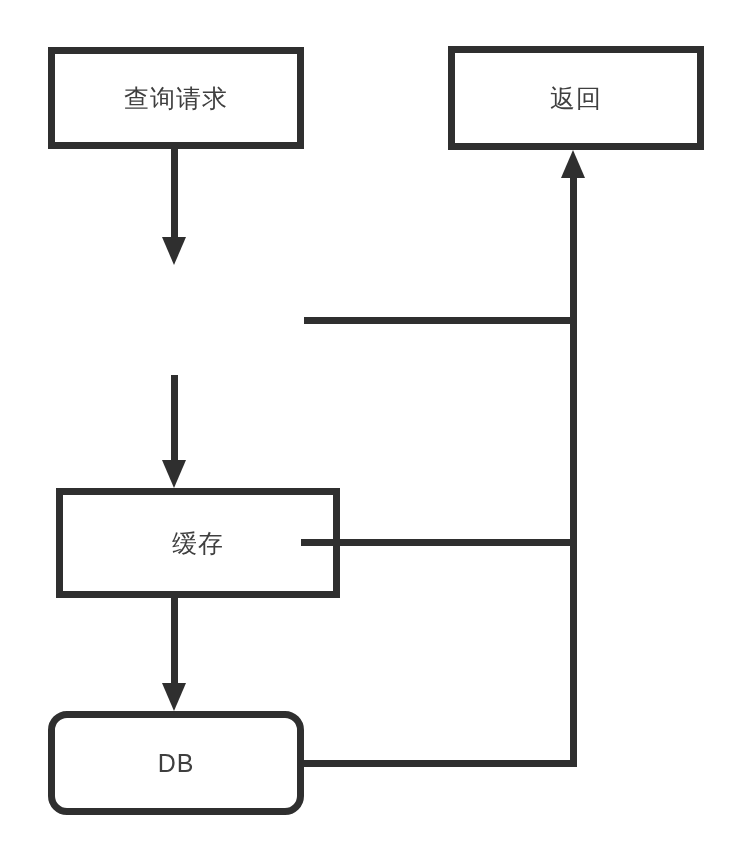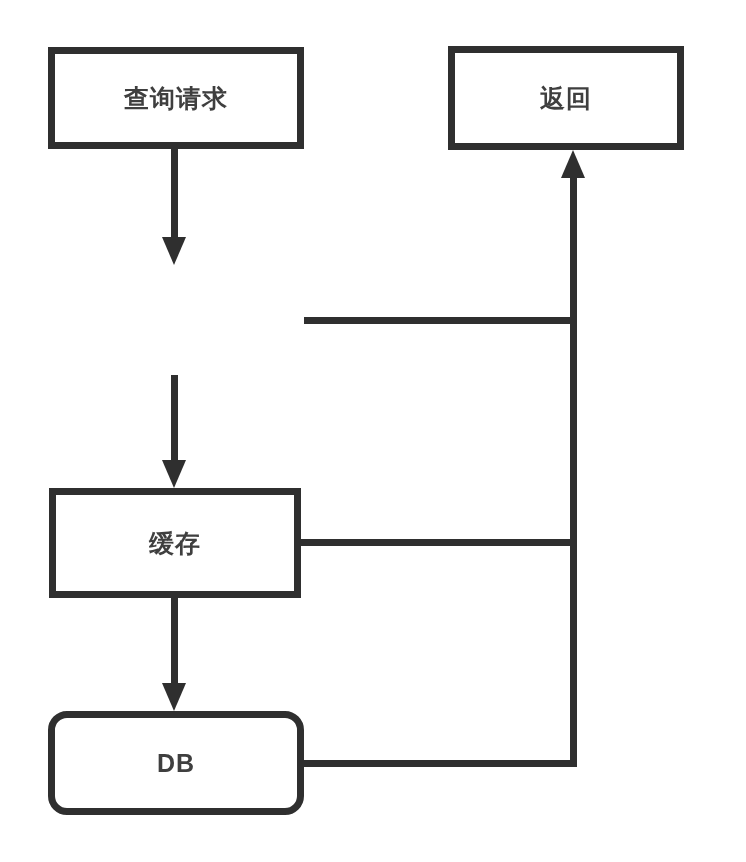--- a/index.html
+++ b/index.html
@@ -26,26 +26,25 @@
     border: 7px solid var(--stroke);
     display: flex;
     align-items: center;
     justify-content: center;
   }
   .node-label {
     font-size: 25px;
     color: var(--text);
     letter-spacing: 1px;
     white-space: nowrap;
-    font-weight: bold;
   }
   #node-query  { left: 48px;  top: 47px;  width: 256px; height: 102px; }
-  #node-return { left: 448px; top: 46px;  width: 236px; height: 104px; }
+  #node-return { left: 448px; top: 46px;  width: 256px; height: 104px; }
   #node-bloom  { left: 49px;  top: 265px; width: 255px; height: 110px; }
-  #node-cache  { left: 49px;  top: 488px; width: 252px; height: 110px; }
+  #node-cache  { left: 56px;  top: 488px; width: 284px; height: 110px; }
   #node-db     { left: 48px;  top: 711px; width: 256px; height: 104px; border-radius: 19px; }
 
   .edge {
     position: absolute;
     background: var(--stroke);
   }
   
   #edge-query-bloom { left: 171px; top: 149px; width: 7px; height: 92px; }
   #edge-bloom-cache { left: 171px; top: 375px; width: 7px; height: 87px; }
   #edge-cache-db    { left: 171px; top: 598px; width: 7px; height: 87px; }

